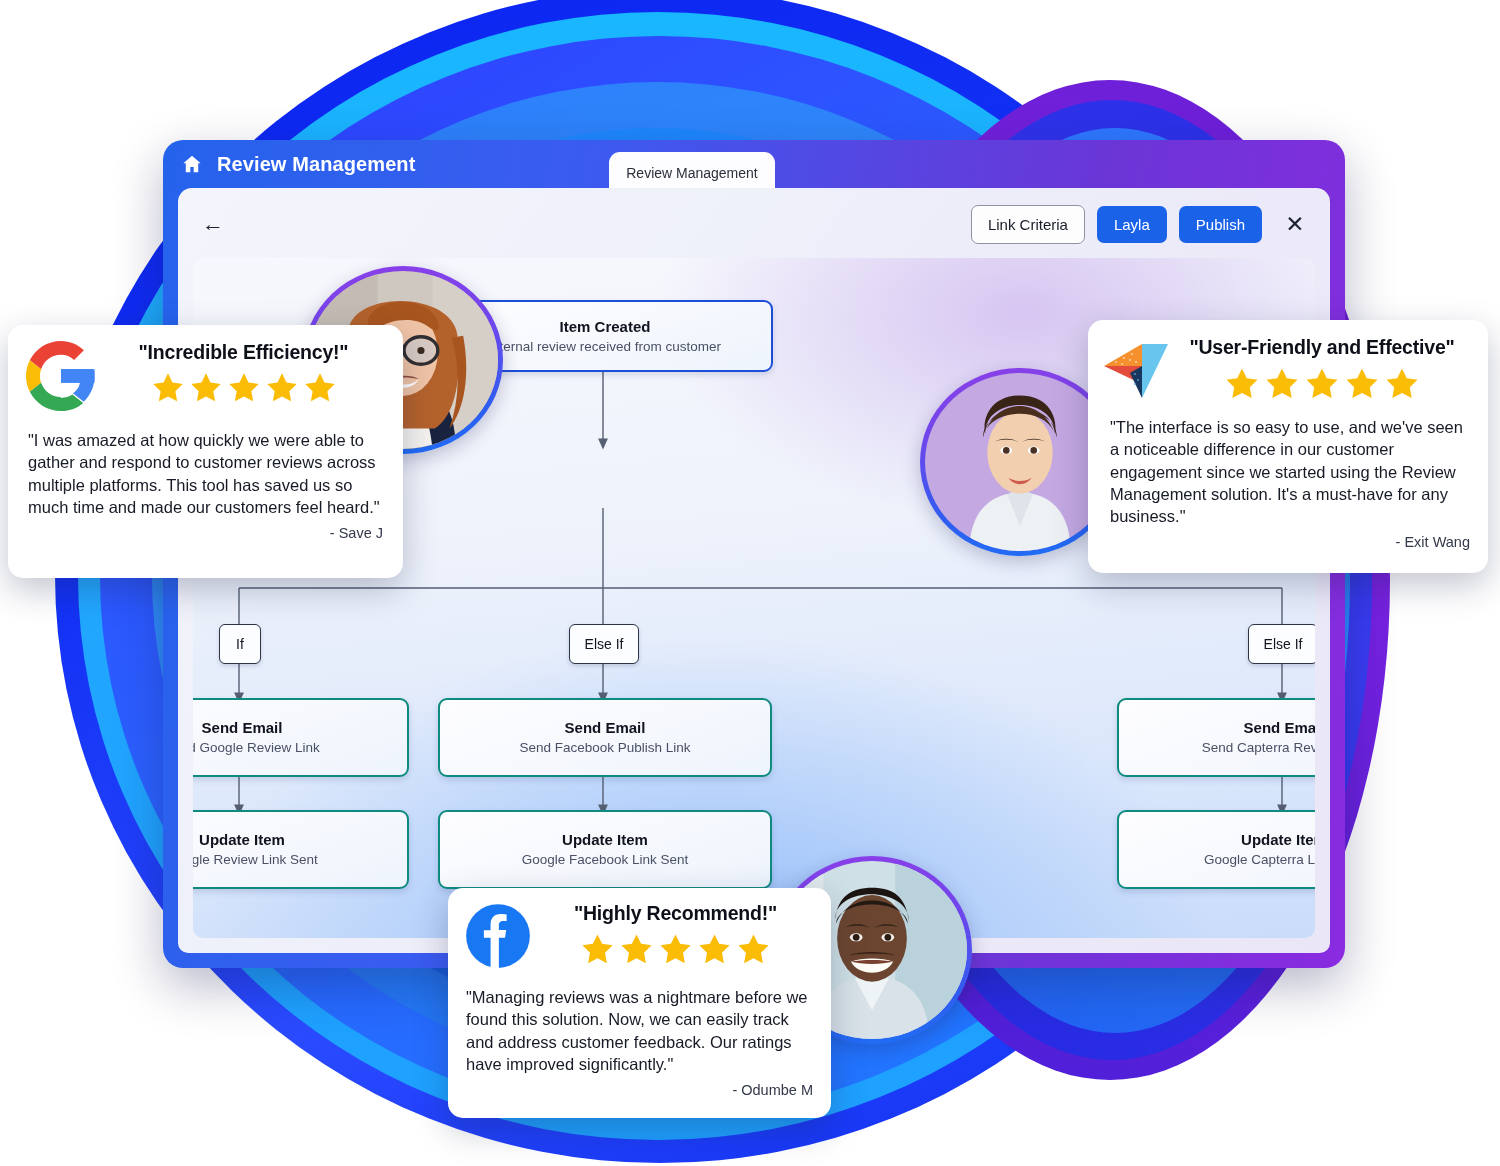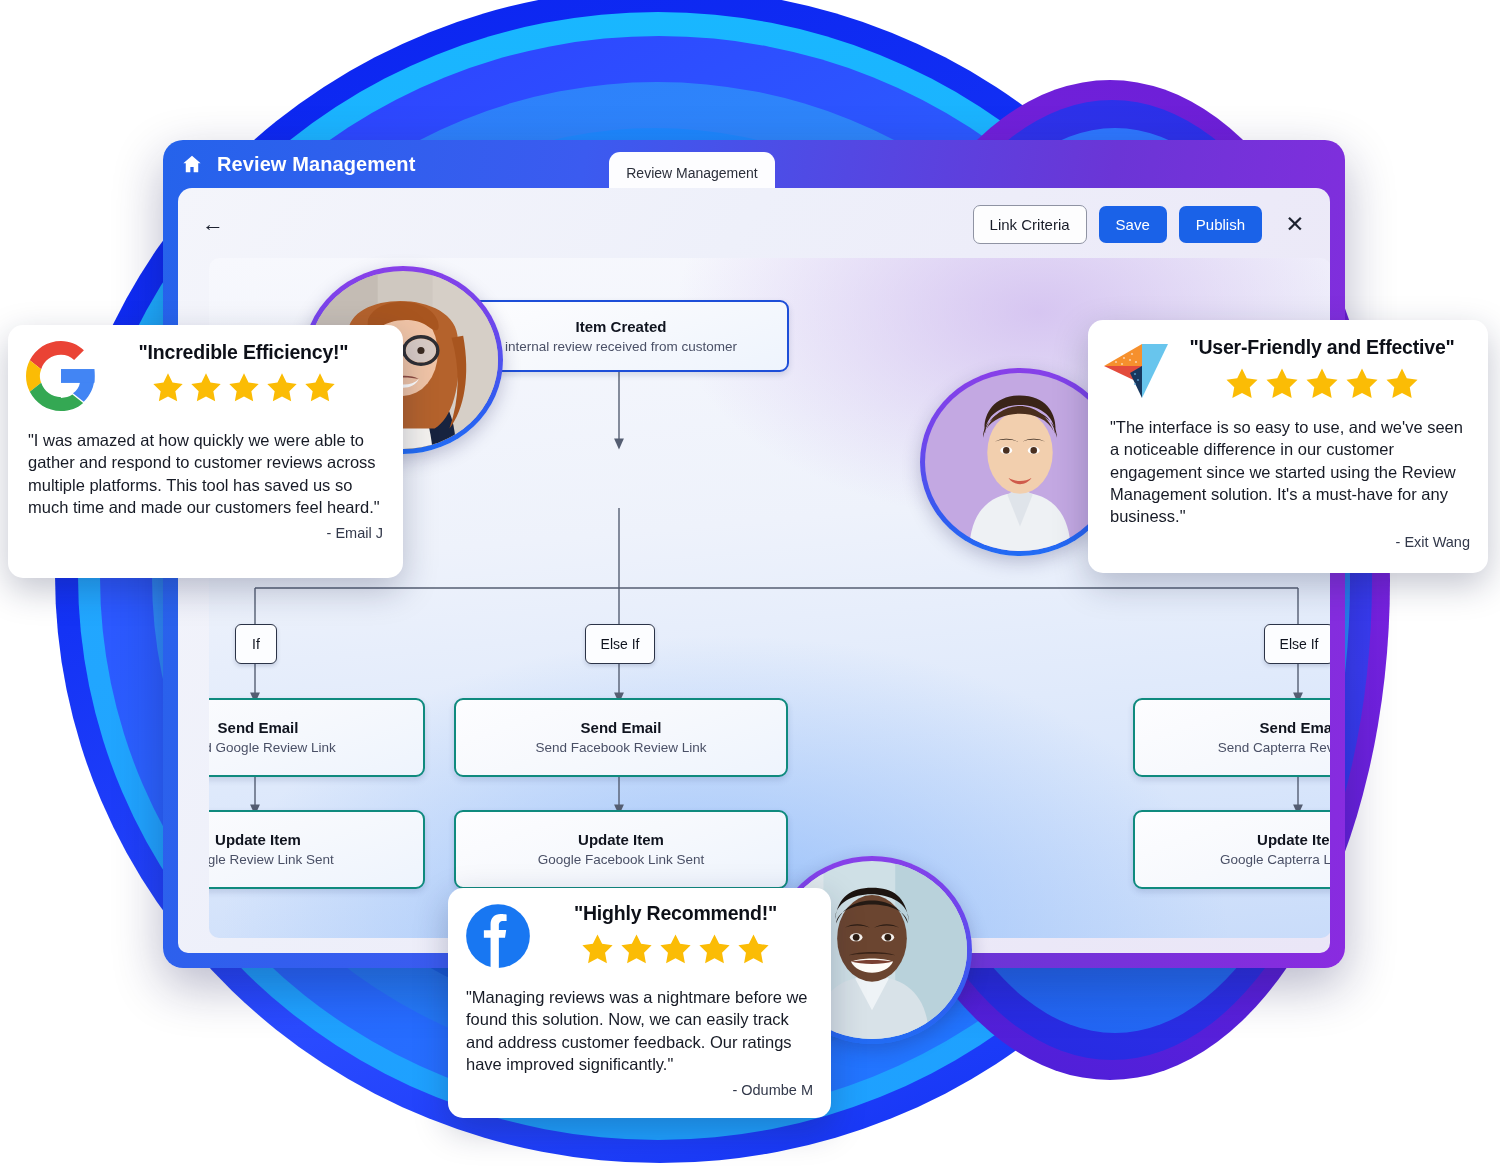--- a/index.html
+++ b/index.html
@@ -56,21 +56,20 @@
   .close-x{width:30px;height:30px;display:flex;align-items:center;justify-content:center;font-size:23px;color:#1d2230;cursor:pointer;line-height:1;margin-left:6px;}
 
   .canvas{
     position:absolute;left:15px;top:70px;width:1122px;height:680px;
     border-radius:10px;
     background:
       radial-gradient(ellipse 520px 300px at 74% 8%, rgba(206,184,238,.78) 0%, rgba(206,184,238,0) 70%),
       radial-gradient(ellipse 700px 420px at 46% 100%, rgba(142,186,250,.85) 0%, rgba(142,186,250,0) 72%),
       linear-gradient(175deg,#f7f8fd 0%,#eef2fb 40%,#d9e6fb 78%,#c9dcfa 100%);
     overflow:hidden;
-    margin-left:16px;
   }
 
   
   .fc{position:absolute;inset:0;}
   .node{position:absolute;border-radius:9px;background:linear-gradient(160deg,#fdfdff 0%,#f7f9fd 45%,#eef4fd 100%);
         box-shadow:0 3px 6px rgba(35,55,110,.16);display:flex;flex-direction:column;align-items:center;justify-content:center;}
   .node-title{font-size:15px;font-weight:700;color:#10141f;line-height:1.15;}
   .node-sub{font-size:13.5px;color:#4a5066;margin-top:4px;line-height:1.15;}
   .n-blue{border:2px solid #1d4ed8;}
   .n-orange{border:2px solid #e89435;}
@@ -123,21 +122,21 @@
     <div class="tab">
       <span class="tab-label">Review Management</span>
     </div>
 
     <div class="panel">
 
       <div class="panelbar">
         <span class="back-arrow">←</span>
         <div class="btn-row">
           <div class="btn btn-outline">Link Criteria</div>
-          <div class="btn btn-primary">Save</div>
+          <div class="btn btn-primary">Layla</div>
           <div class="btn btn-primary">Publish</div>
           <div class="close-x">✕</div>
         </div>
       </div>
 
       <div class="canvas">
         <div class="fc">
 
           <svg class="fcsvg">
             <defs>
@@ -175,21 +174,21 @@
             <div class="node-title">Send Email</div>
             <div class="node-sub">Send Google Review Link</div>
           </div>
           <div class="node n-teal" style="left:-118px;top:552px;width:330px;height:75px;">
             <div class="node-title">Update Item</div>
             <div class="node-sub">Google Review Link Sent</div>
           </div>
 
           <div class="node n-teal" style="left:245px;top:440px;width:330px;height:75px;">
             <div class="node-title">Send Email</div>
-            <div class="node-sub">Send Facebook Review Link</div>
+            <div class="node-sub">Send Facebook Publish Link</div>
           </div>
           <div class="node n-teal" style="left:245px;top:552px;width:330px;height:75px;">
             <div class="node-title">Update Item</div>
             <div class="node-sub">Google Facebook Link Sent</div>
           </div>
 
           <div class="node n-teal" style="left:924px;top:440px;width:330px;height:75px;">
             <div class="node-title">Send Email</div>
             <div class="node-sub">Send Capterra Review Link</div>
           </div>
@@ -308,21 +307,21 @@
               <path d="M12 2.2l3.0 6.1 6.8 1-4.9 4.8 1.2 6.8L12 17.7 5.9 20.9l1.2-6.8L2.2 9.3l6.8-1z" fill="#fbbc05"></path>
             </svg>
           <svg width="36" height="36" viewBox="0 0 24 24">
               <path d="M12 2.2l3.0 6.1 6.8 1-4.9 4.8 1.2 6.8L12 17.7 5.9 20.9l1.2-6.8L2.2 9.3l6.8-1z" fill="#fbbc05"></path>
             </svg>
         </div>
       </div>
     </div>
     <div style="padding:14px 20px 0 20px;">
       <div class="card-body">"I was amazed at how quickly we were able to gather and respond to customer reviews across multiple platforms. This tool has saved us so much time and made our customers feel heard."</div>
-      <div class="card-author">- Email J</div>
+      <div class="card-author">- Save J</div>
     </div>
   </div>
 
   <div class="card" style="left:1088px;top:320px;width:400px;height:253px;">
     <div class="card-head" style="padding:16px 18px 0 14px;">
       <div class="card-logo">
         <svg width="70" height="64" viewBox="0 0 70 64">
           <path d="M2 30 L40 8 L40 30 z" fill="#f6902d"></path>
           <path d="M40 8 L66 8 L40 62 z" fill="#68c5ed"></path>
           <path d="M2 30 L40 30 L40 48 z" fill="#e34b3c"></path>

